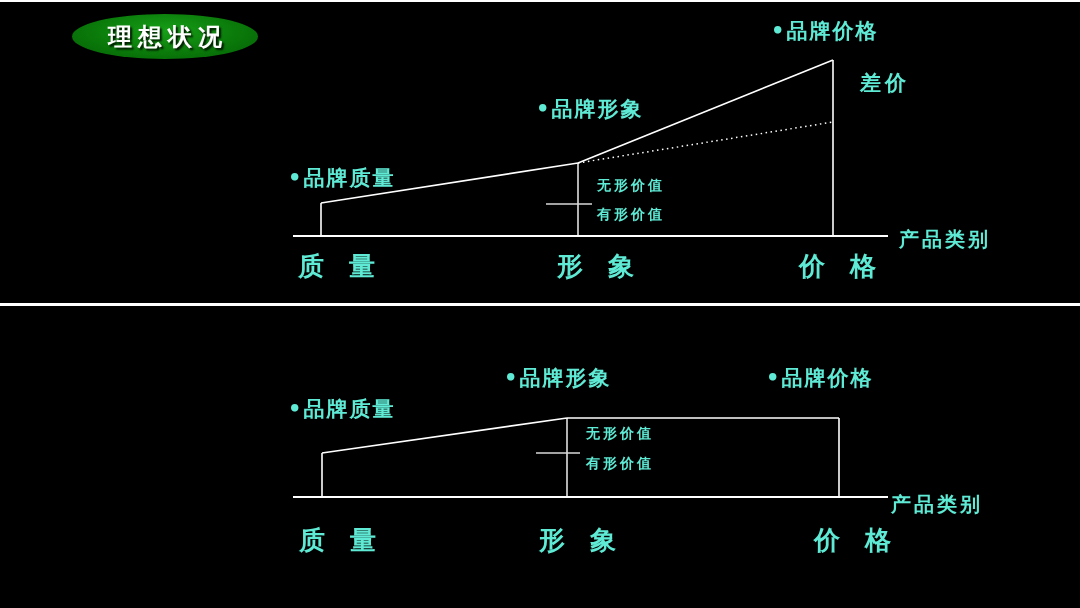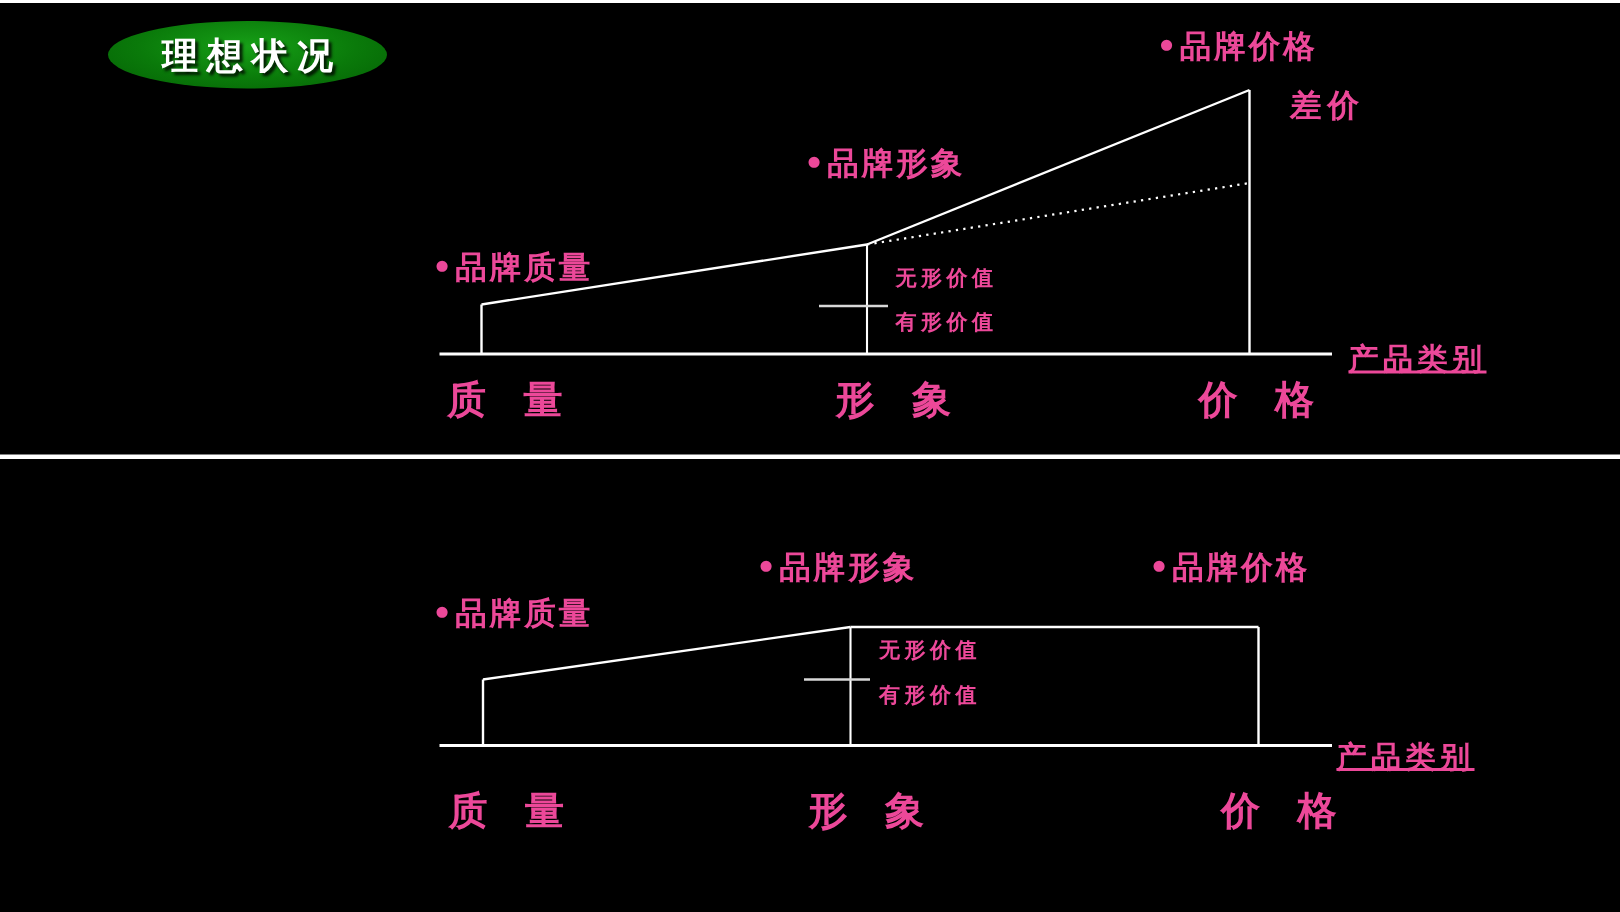--- a/index.html
+++ b/index.html
@@ -50,34 +50,34 @@
   }
   #badge-real {
     left: 82px; top: 324px; width: 186px; height: 46px;
     background: radial-gradient(ellipse at 50% 38%, #f0903a 0%, #e07820 55%, #c4610d 100%);
   }
 
   .chart-svg { position: absolute; left: 0; top: 0; overflow: visible; }
 
   .lbl {
     position: absolute;
-    color: #ec4899;
+    color: #5eead4;
     font-weight: bold;
     font-size: 21px;
     letter-spacing: 2px;
     white-space: nowrap;
     text-shadow: 2px 2px 2px rgba(0,0,0,0.9);
     font-family: "DejaVu Sans", "Liberation Sans", sans-serif;
   }
   .lbl.axis-cat {
     font-size: 26px;
     letter-spacing: 8px;
     text-indent: 8px;
   }
-  .lbl.axis-title { font-size: 20px; letter-spacing: 3px; text-decoration: underline; }
+  .lbl.axis-title { font-size: 20px; letter-spacing: 3px; }
   .lbl.value-lbl  { font-size: 14px; letter-spacing: 3px; }
 </style>
 </head>
 <body>
 
 <div id="slide">
 
   <div class="edge-line" id="top-edge"></div>
 
   <div class="panel" id="panel-ideal">
@@ -102,21 +102,21 @@
 
       <line x1="546" y1="204" x2="592" y2="204" stroke="#d8d8d8" stroke-width="1.6"></line>
     </svg>
 
     <div class="lbl" style="left:288px; top:164px;">•品牌质量</div>
 
     <div class="lbl" style="left:536px; top:95px;">•品牌形象</div>
 
     <div class="lbl" style="left:771px; top:17px;">•品牌价格</div>
 
-    <div class="lbl" style="left:860px; top:56px; letter-spacing:4px;">差价</div>
+    <div class="lbl" style="left:860px; top:69px; letter-spacing:4px;">差价</div>
 
     <div class="lbl value-lbl" style="left:597px; top:177px;">无形价值</div>
 
     <div class="lbl value-lbl" style="left:597px; top:206px;">有形价值</div>
 
     <div class="lbl axis-cat" style="left:290px; top:249px;">质 量</div>
 
     <div class="lbl axis-cat" style="left:549px; top:249px;">形 象</div>
 
     <div class="lbl axis-cat" style="left:791px; top:249px;">价 格</div>

